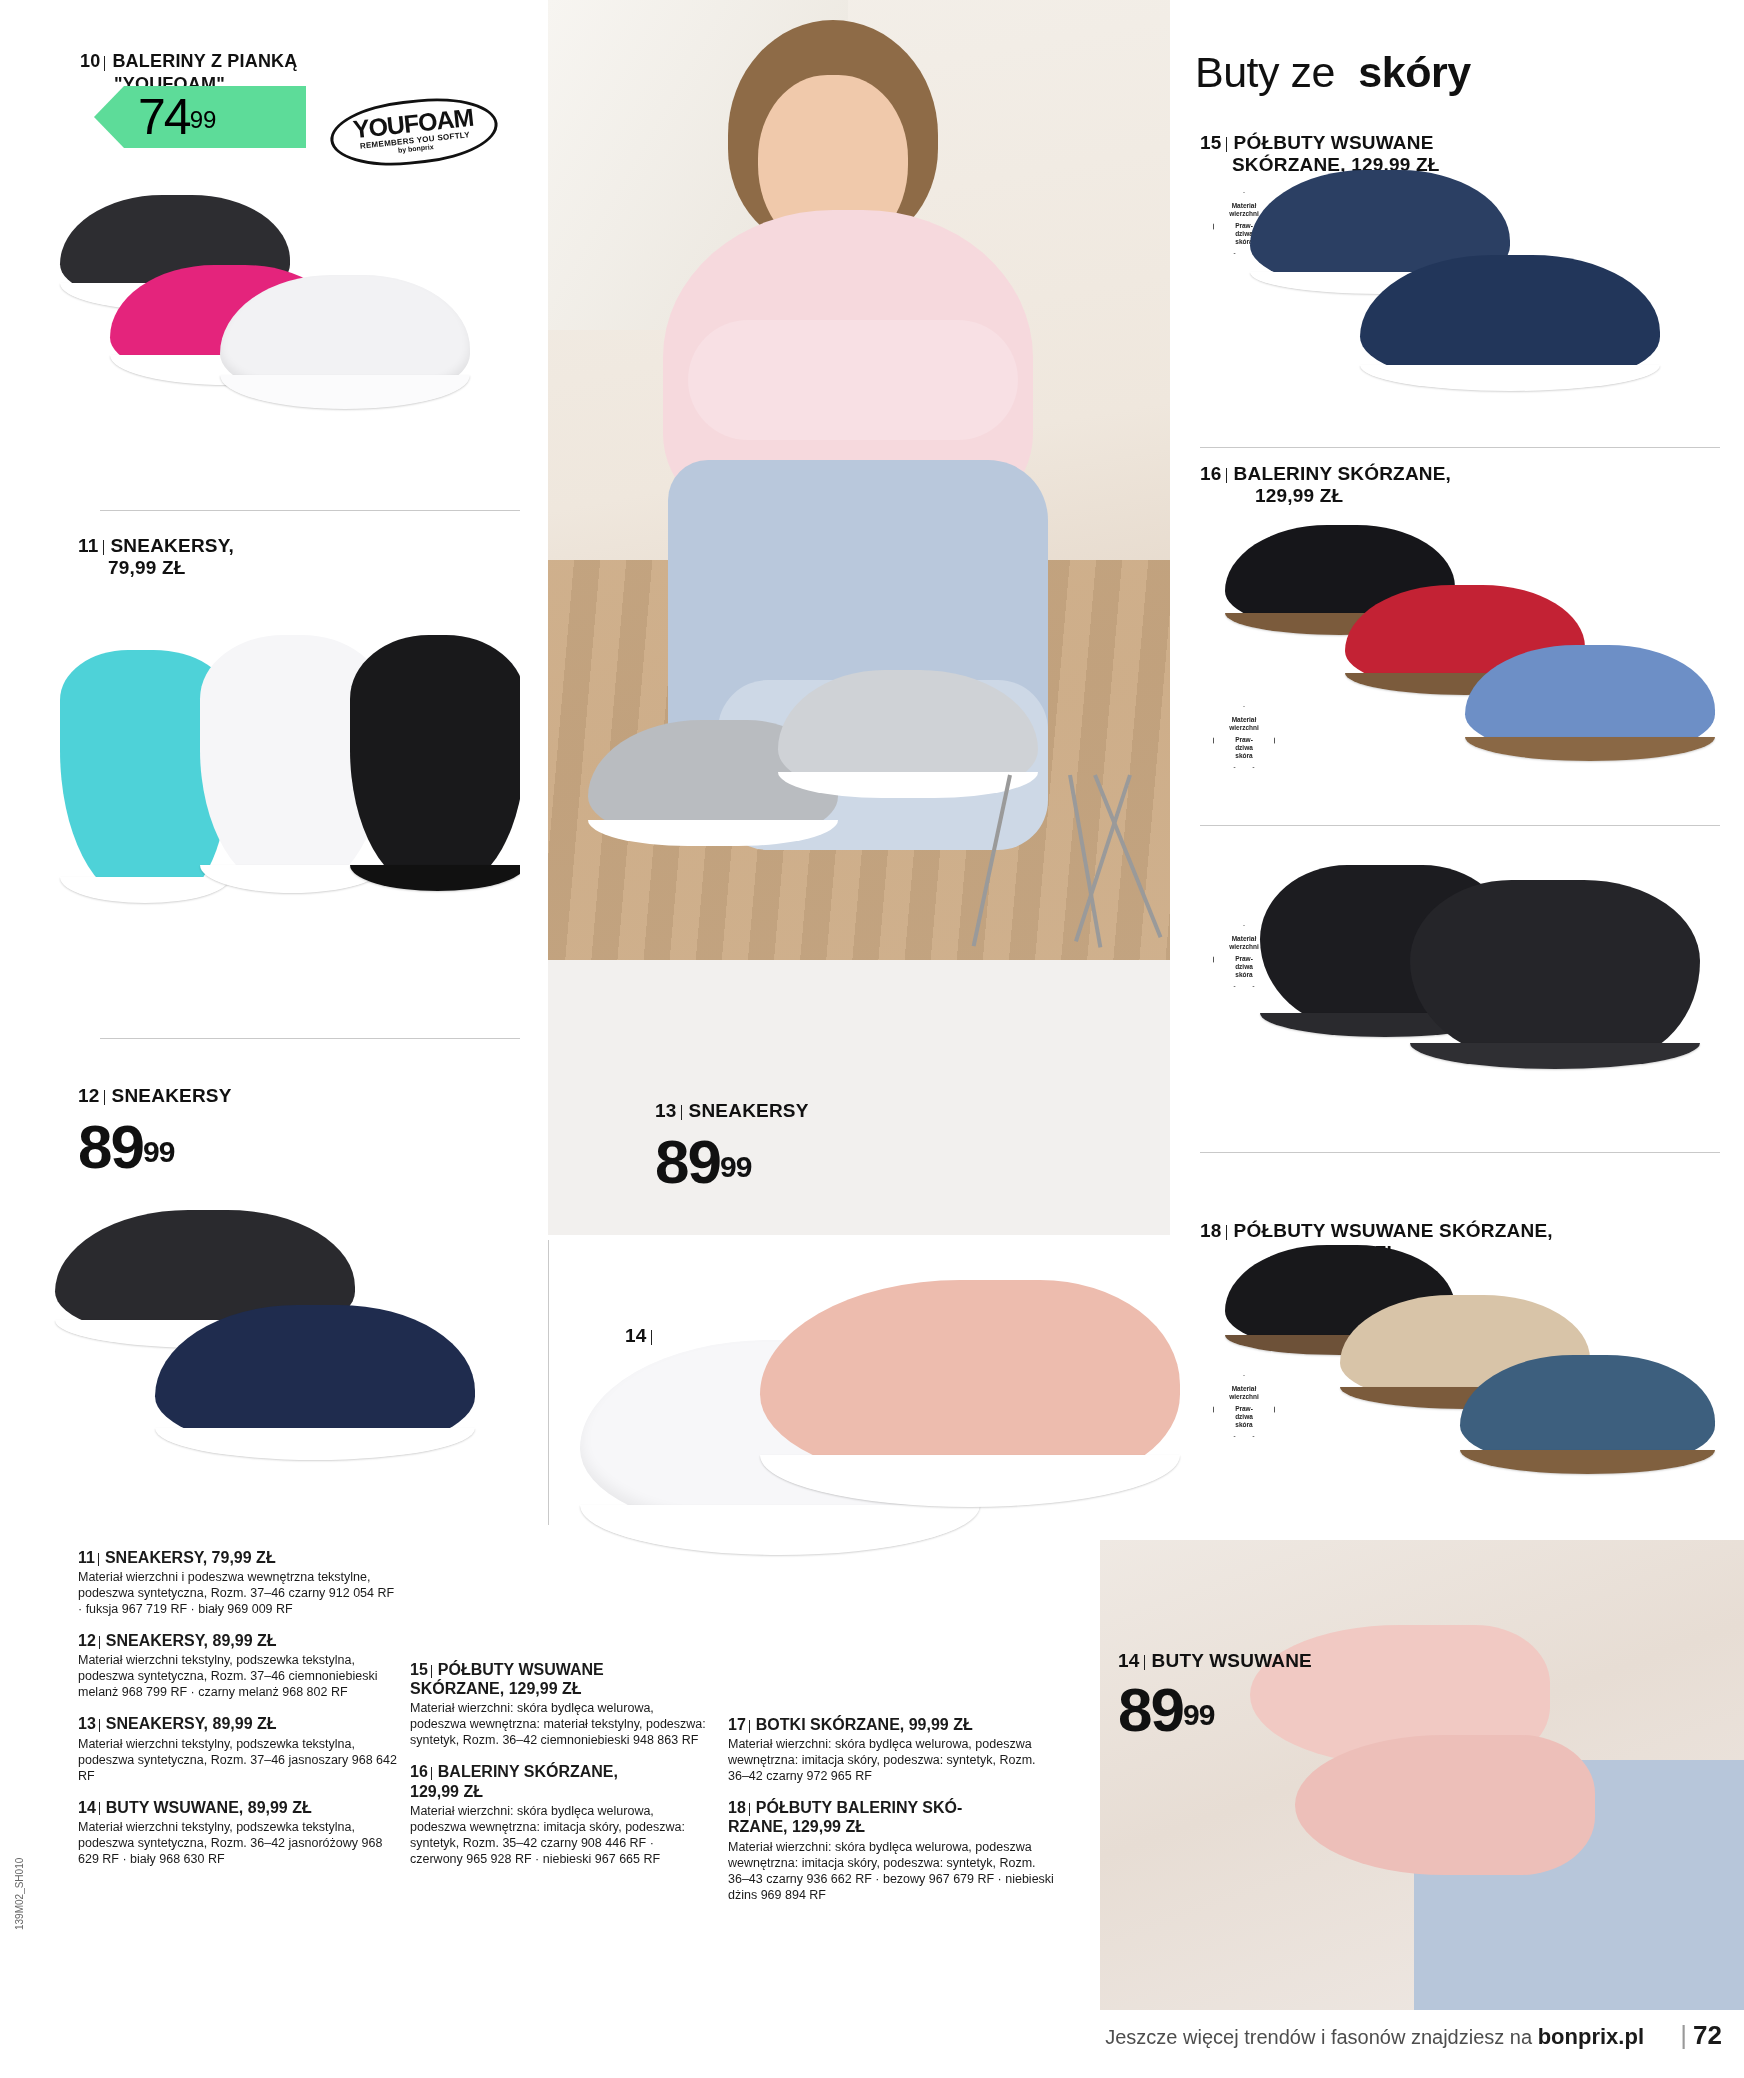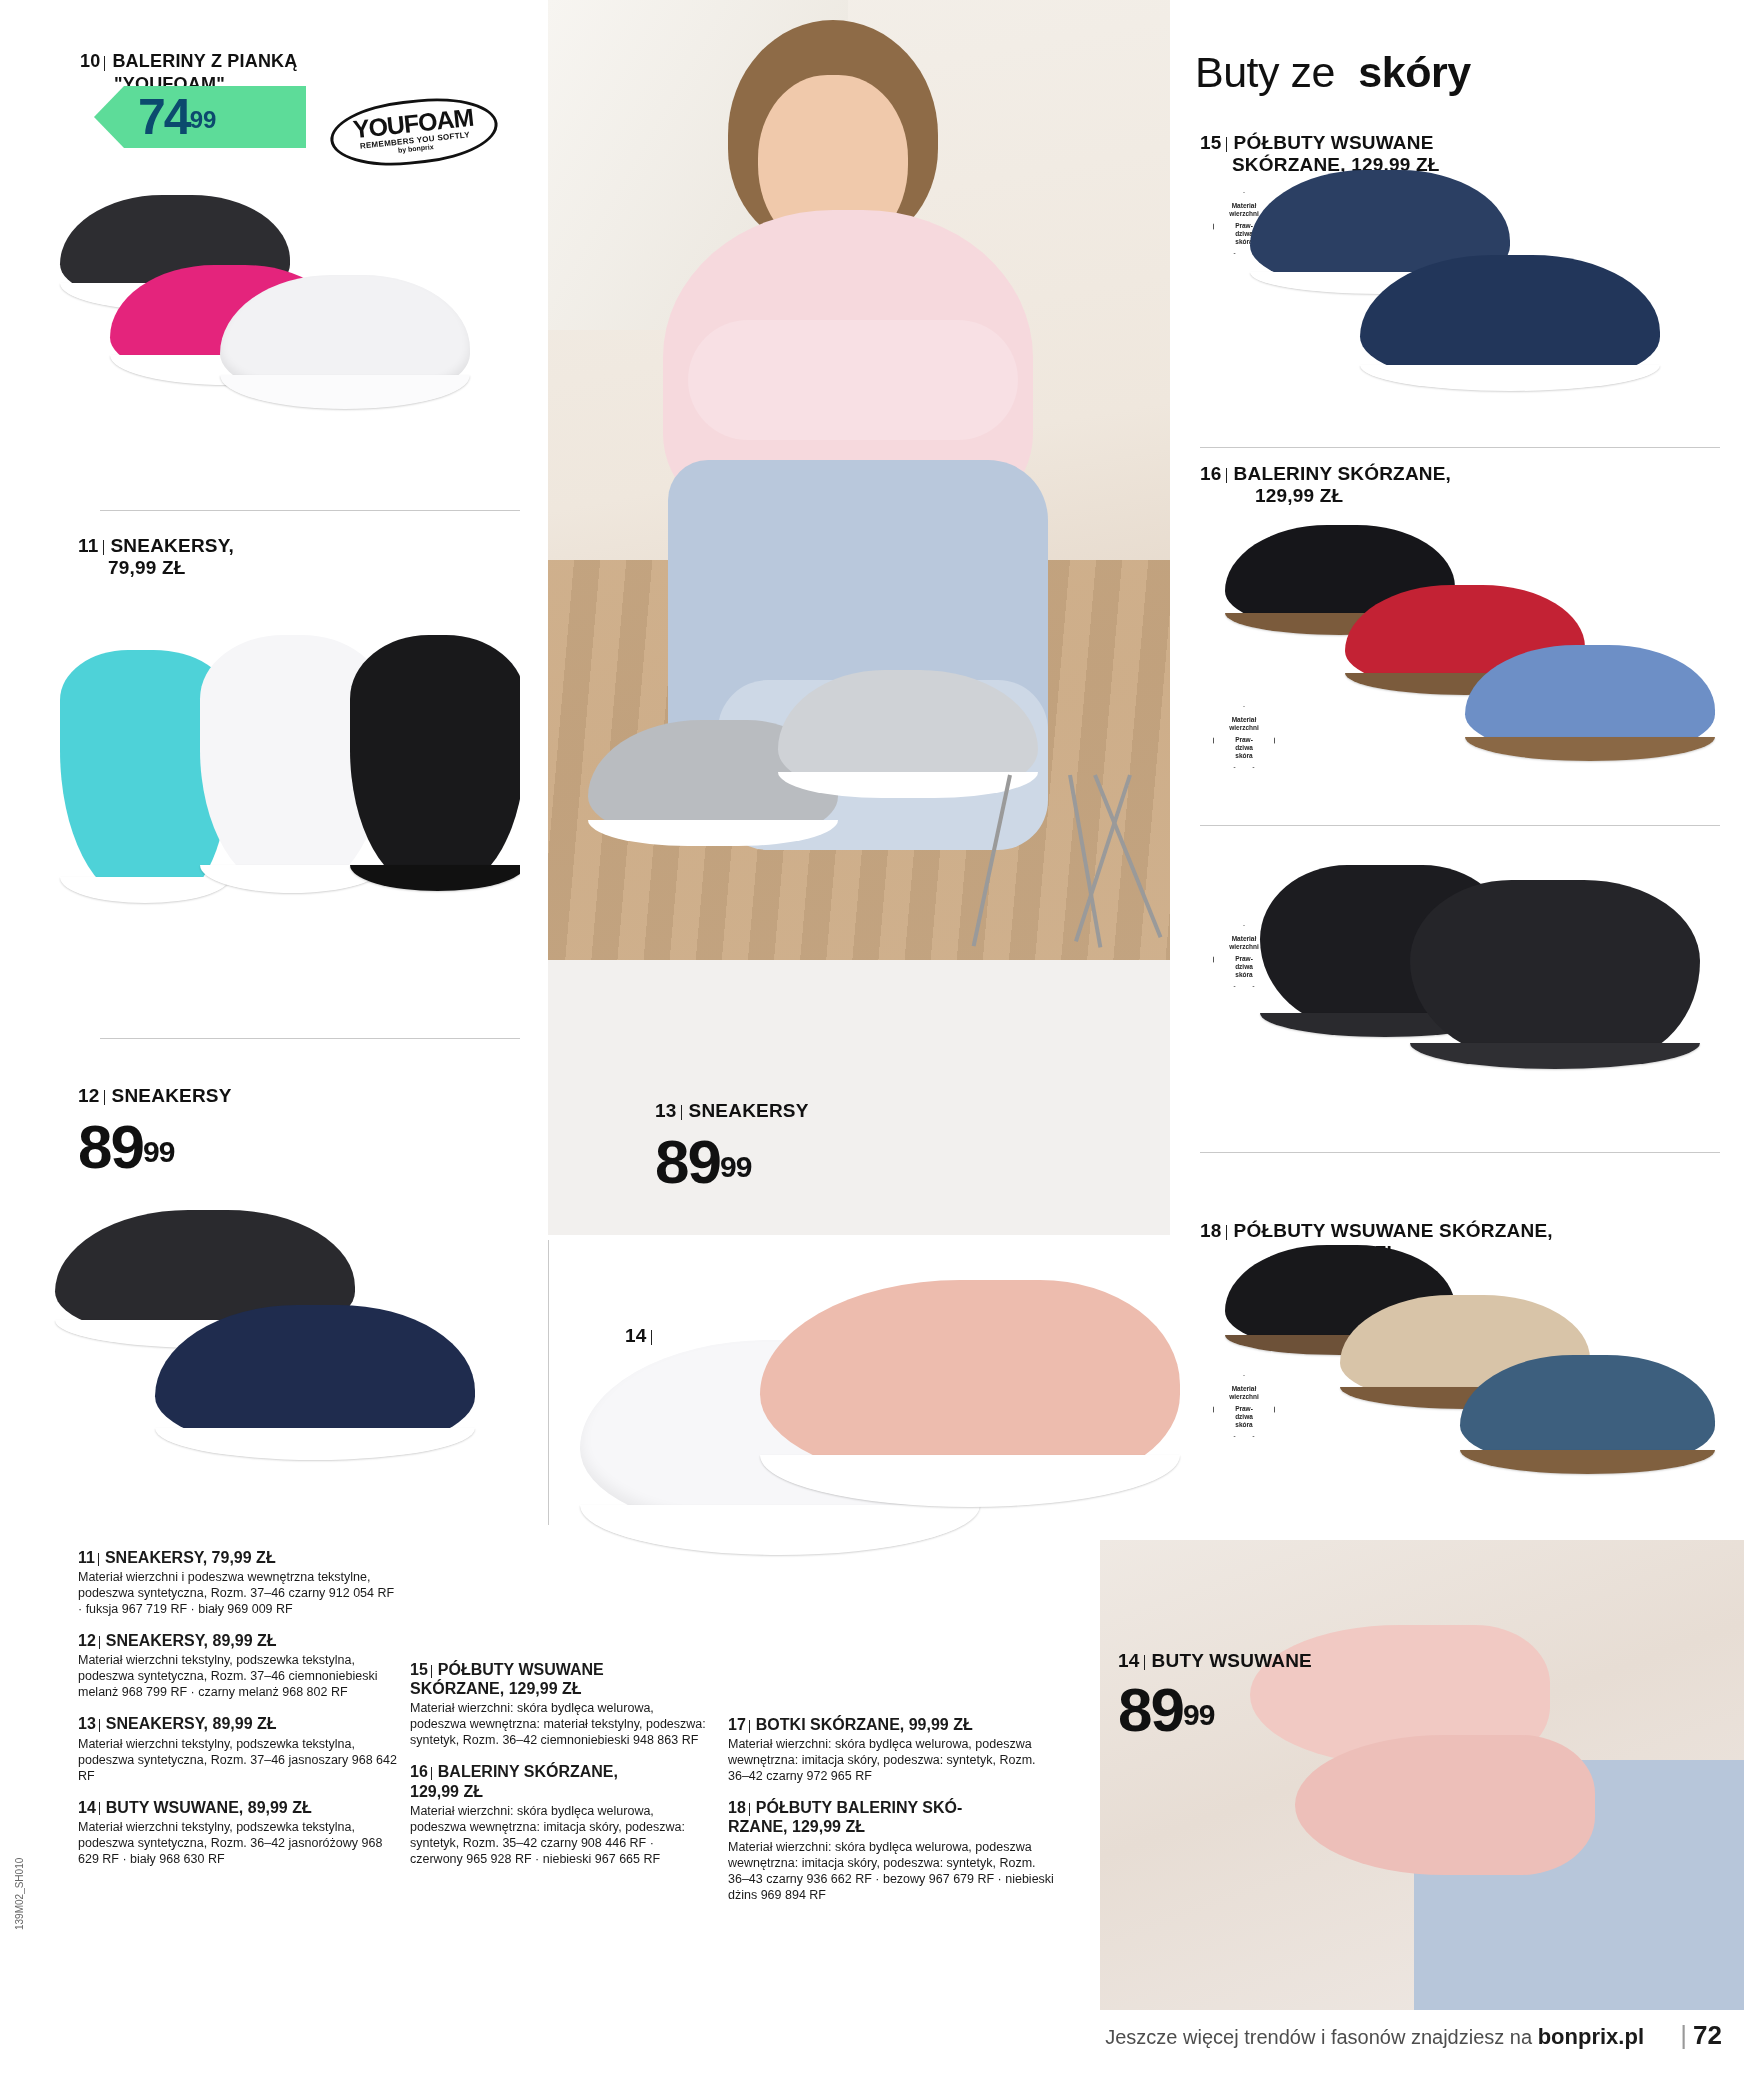--- a/index.html
+++ b/index.html
@@ -68,22 +68,22 @@
     content: "";
     position: absolute;
     left: -30px; top: 0;
     border-top: 31px solid transparent;
     border-bottom: 31px solid transparent;
     border-right: 30px solid #5ddc99;
   }
   .price-flag .txt {
     position: absolute;
     left: 14px; top: 2px;
-    font-weight: 700;
-    color: #0c4a6e;
+    font-weight: 400;
+    color: #000000;
   }
   .price-flag .int { font-size: 50px; letter-spacing: -2px; }
   .price-flag .dec { font-size: 24px; vertical-align: super; }
 
   .youfoam {
     position: absolute;
     left: 330px; top: 100px;
     width: 168px; height: 64px;
     transform: rotate(-6deg);
   }

